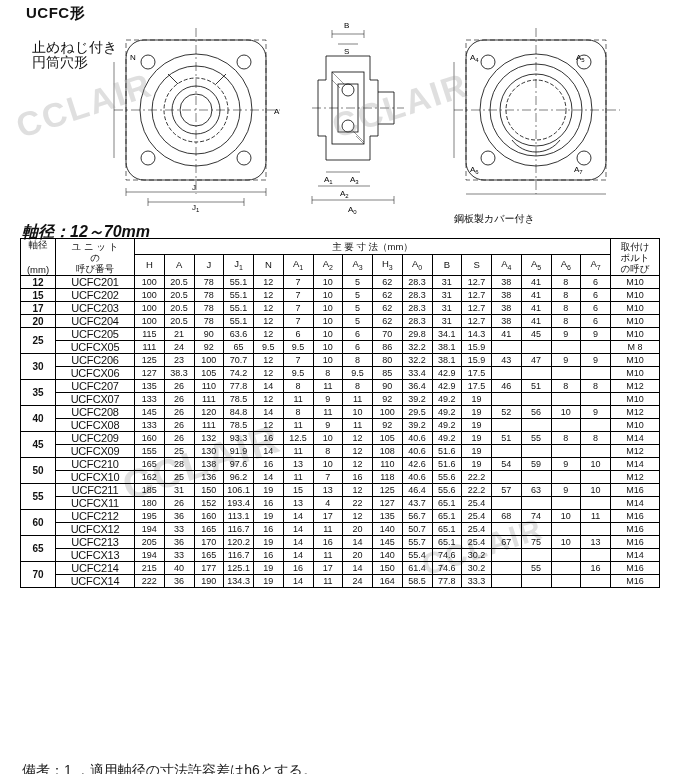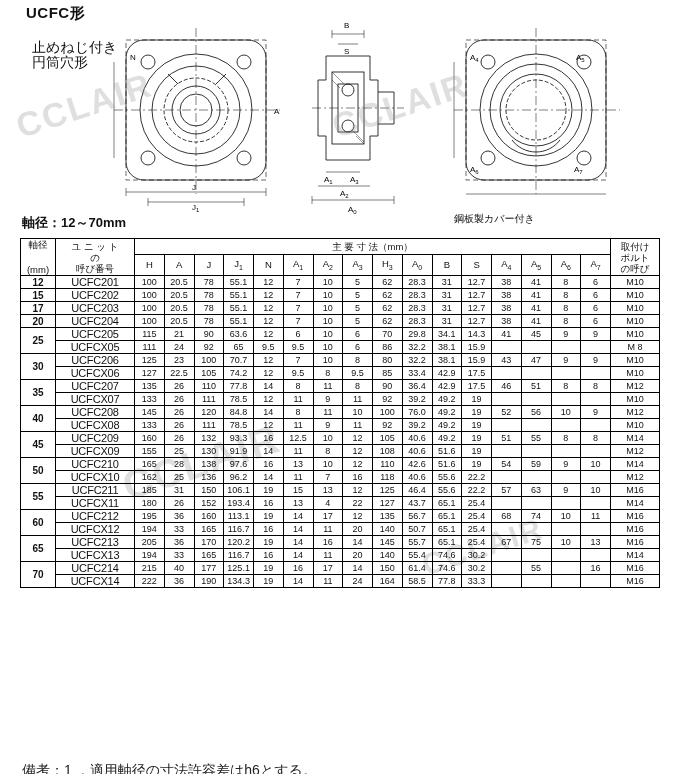--- a/index.html
+++ b/index.html
@@ -16,22 +16,22 @@
   
   .title{
     position:absolute;left:26px;top:4px;
     font-size:15px;font-weight:bold;letter-spacing:.5px;
   }
   .subnote{
     position:absolute;left:32px;top:40px;
     font-size:14px;line-height:15px;
   }
   .shaftrange{
-    position:absolute;left:22px;top:214px;
-    font-size:13px;font-weight:bold;
+    position:absolute;left:22px;top:222px;
+    font-size:16px;font-weight:bold;font-style:italic;
   }
   .coverlabel{
     position:absolute;left:454px;top:212px;
     font-size:10px;
   }
 
   
   .draw{position:absolute;}
   .draw svg{display:block;}
 
@@ -401,21 +401,21 @@
             <td>15.9</td>
             <td>43</td>
             <td>47</td>
             <td>9</td>
             <td>9</td>
             <td>M10</td>
           </tr>
           <tr>
             <td class="model">UCFCX06</td>
             <td>127</td>
-            <td>22.5</td>
+            <td>38.3</td>
             <td>105</td>
             <td>74.2</td>
             <td>12</td>
             <td>9.5</td>
             <td>8</td>
             <td>9.5</td>
             <td>85</td>
             <td>33.4</td>
             <td>42.9</td>
             <td>17.5</td>
@@ -471,21 +471,21 @@
             <td class="model">UCFC208</td>
             <td>145</td>
             <td>26</td>
             <td>120</td>
             <td>84.8</td>
             <td>14</td>
             <td>8</td>
             <td>11</td>
             <td>10</td>
             <td>100</td>
-            <td>76.0</td>
+            <td>29.5</td>
             <td>49.2</td>
             <td>19</td>
             <td>52</td>
             <td>56</td>
             <td>10</td>
             <td>9</td>
             <td>M12</td>
           </tr>
           <tr>
             <td class="model">UCFCX08</td>

